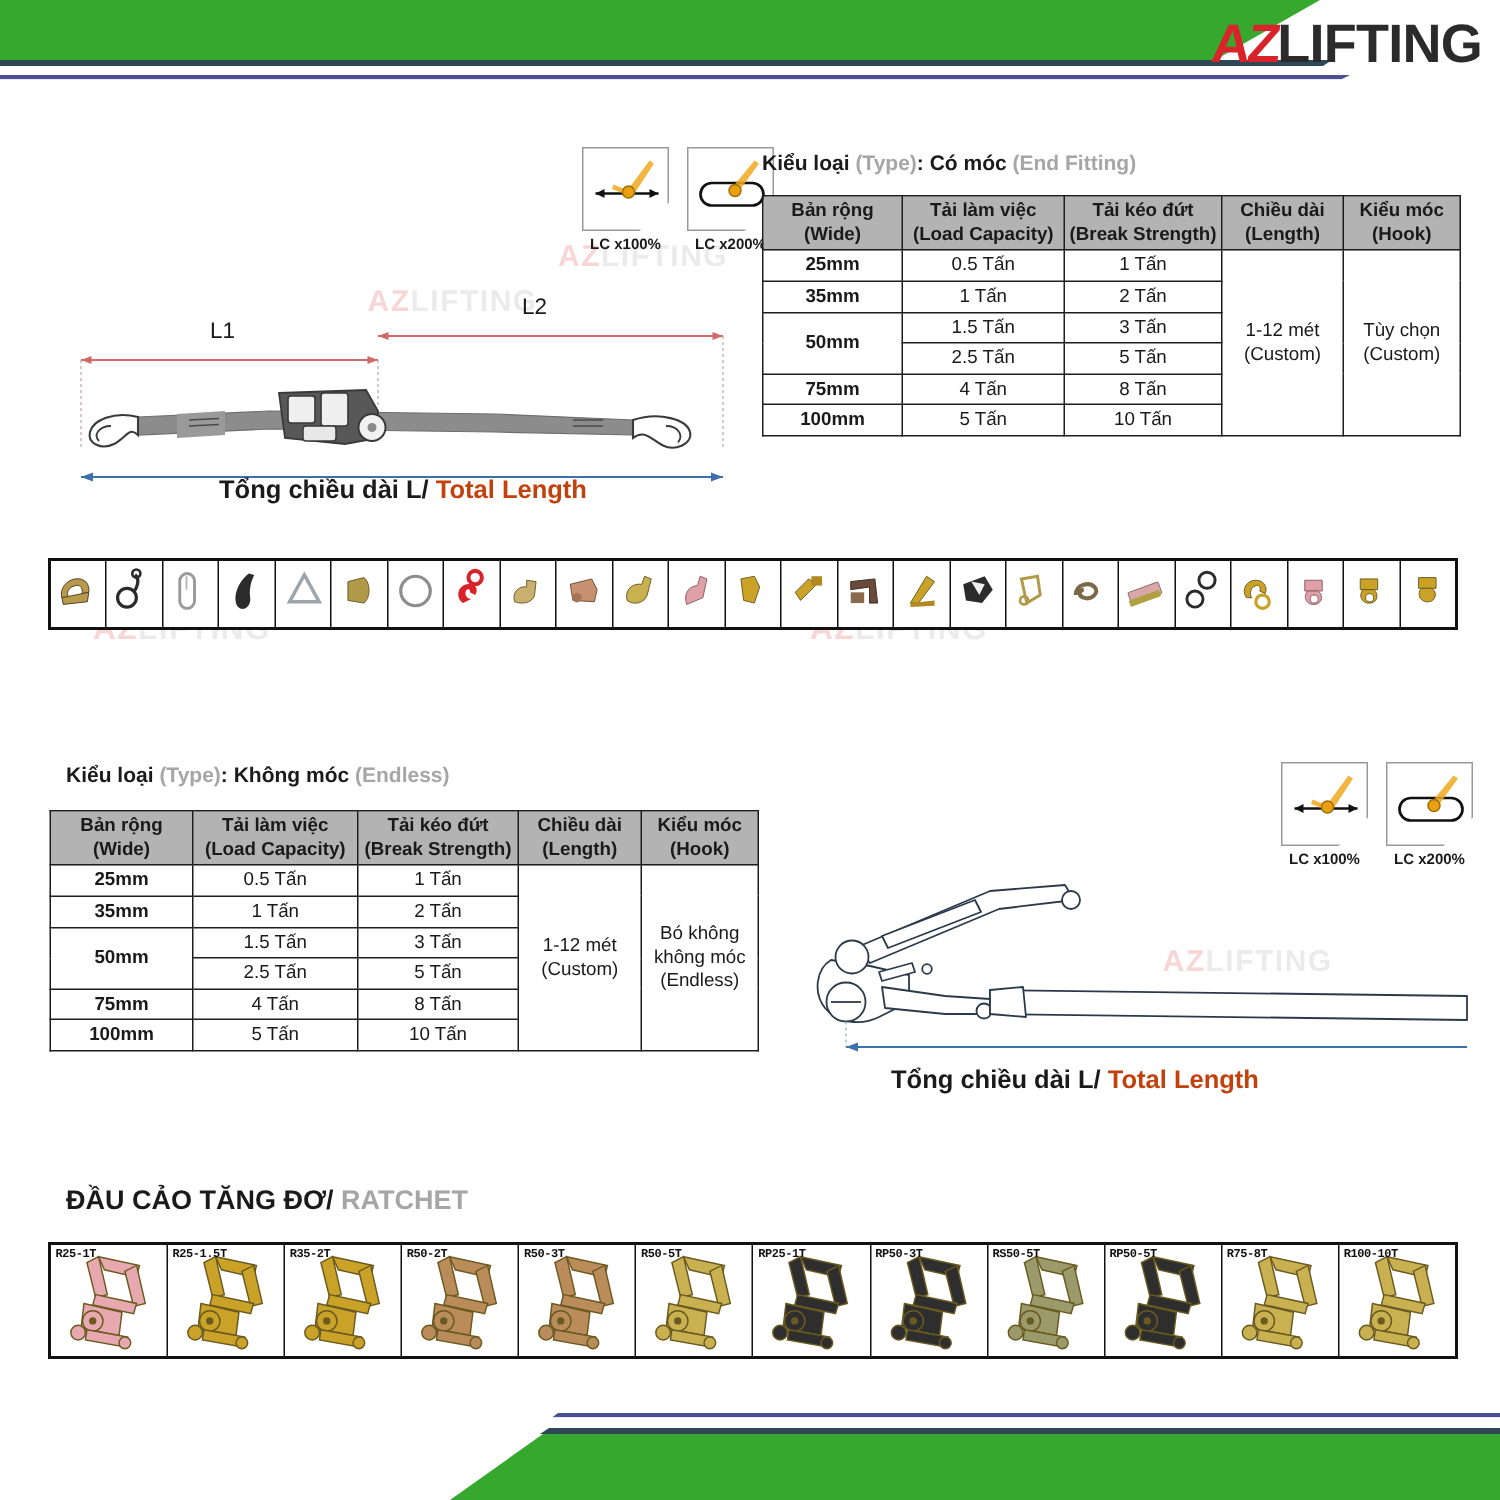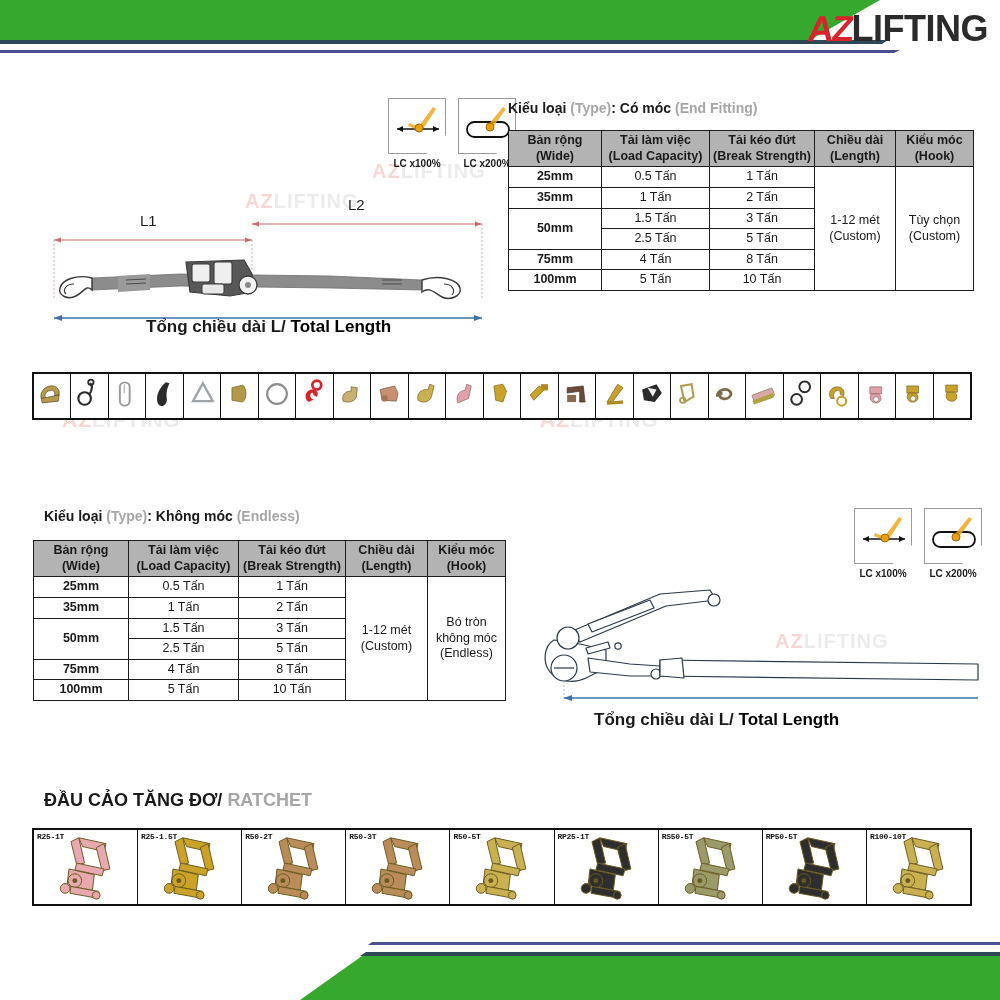--- a/index.html
+++ b/index.html
@@ -111,21 +111,21 @@
   .ratchet-cell:last-child { border-right: none; }
   .ratchet-code {
     position: absolute; left: 3px; top: 2px; font-size: 8px; font-weight: 700;
     font-family: "Liberation Mono", monospace; color: #111; letter-spacing: -0.3px;
     z-index: 3; white-space: nowrap;
   }
   .ratchet-art { position: absolute; inset: 0; }
 
   
   .cap { font-size: 17px; font-weight: 700; color: #1a1a1a; white-space: nowrap; }
-  .cap .muted { color: #000000; text-align: right; }
+  .cap .muted { color: #c2410c; text-align: right; }
   .dim-label { font-size: 15px; font-weight: 400; color: #1a1a1a; }
 </style>
 </head>
 <body>
 
 <div class="header">
   <div class="header-green"></div>
   <div class="header-navy"></div>
   <div class="header-blue"></div>
   <div class="logo">
@@ -501,21 +501,21 @@
   <tbody>
       <tr>
         <td class="wide">25mm</td>
         <td>0.5 Tấn</td>
         <td>1 Tấn</td>
         <td rowspan="6">
           <div>1-12 mét</div>
           <div>(Custom)</div>
         </td>
         <td rowspan="6">
-          <div>Bó tròn</div>
+          <div>Bó không</div>
           <div>không móc</div>
           <div>(Endless)</div>
         </td>
       </tr>
       <tr>
         <td class="wide">35mm</td>
         <td>1 Tấn</td>
         <td>2 Tấn</td>
       </tr>
       <tr>
@@ -632,20 +632,35 @@
           <path d="M28 34 L56 40 L54 47 L26 41 Z" fill="#c9a227" stroke="#6a5a20" stroke-width="1"></path>
           <path d="M20 40 L46 46 L44 62 L18 57 Z" fill="#c9a227" stroke="#6a5a20" stroke-width="1"></path>
           <circle cx="26" cy="52" r="7" fill="#c9a227" stroke="#6a5a20" stroke-width="1"></circle>
           <circle cx="26" cy="52" r="2.5" fill="#6a5a20"></circle>
           <path d="M22 58 L50 63 L49 70 L21 65 Z" fill="#c9a227" stroke="#6a5a20" stroke-width="1"></path>
           <circle cx="48" cy="67" r="4" fill="#c9a227" stroke="#6a5a20" stroke-width="1"></circle>
           <circle cx="16" cy="60" r="5" fill="#c9a227" stroke="#6a5a20" stroke-width="1"></circle>
         </svg></div>
     </div>
     <div class="ratchet-cell">
+      <div class="ratchet-code">R35-2T</div>
+      <div class="ratchet-art"><svg viewBox="0 0 74 76" width="100%" height="100%" preserveAspectRatio="xMidYMid meet">
+          <path d="M30 8 L58 14 L56 22 L34 17 Z" fill="#c9a227" stroke="#6a5a20" stroke-width="1"></path>
+          <path d="M56 14 L62 40 L54 42 L48 18 Z" fill="#c9a227" stroke="#6a5a20" stroke-width="1"></path>
+          <path d="M30 8 L36 34 L28 36 L22 12 Z" fill="#c9a227" stroke="#6a5a20" stroke-width="1"></path>
+          <path d="M28 34 L56 40 L54 47 L26 41 Z" fill="#c9a227" stroke="#6a5a20" stroke-width="1"></path>
+          <path d="M20 40 L46 46 L44 62 L18 57 Z" fill="#c9a227" stroke="#6a5a20" stroke-width="1"></path>
+          <circle cx="26" cy="52" r="7" fill="#c9a227" stroke="#6a5a20" stroke-width="1"></circle>
+          <circle cx="26" cy="52" r="2.5" fill="#6a5a20"></circle>
+          <path d="M22 58 L50 63 L49 70 L21 65 Z" fill="#c9a227" stroke="#6a5a20" stroke-width="1"></path>
+          <circle cx="48" cy="67" r="4" fill="#c9a227" stroke="#6a5a20" stroke-width="1"></circle>
+          <circle cx="16" cy="60" r="5" fill="#c9a227" stroke="#6a5a20" stroke-width="1"></circle>
+        </svg></div>
+    </div>
+    <div class="ratchet-cell">
       <div class="ratchet-code">R50-2T</div>
       <div class="ratchet-art"><svg viewBox="0 0 74 76" width="100%" height="100%" preserveAspectRatio="xMidYMid meet">
           <path d="M30 8 L58 14 L56 22 L34 17 Z" fill="#b98c5a" stroke="#6a5a20" stroke-width="1"></path>
           <path d="M56 14 L62 40 L54 42 L48 18 Z" fill="#b98c5a" stroke="#6a5a20" stroke-width="1"></path>
           <path d="M30 8 L36 34 L28 36 L22 12 Z" fill="#b98c5a" stroke="#6a5a20" stroke-width="1"></path>
           <path d="M28 34 L56 40 L54 47 L26 41 Z" fill="#b98c5a" stroke="#6a5a20" stroke-width="1"></path>
           <path d="M20 40 L46 46 L44 62 L18 57 Z" fill="#b98c5a" stroke="#6a5a20" stroke-width="1"></path>
           <circle cx="26" cy="52" r="7" fill="#b98c5a" stroke="#6a5a20" stroke-width="1"></circle>
           <circle cx="26" cy="52" r="2.5" fill="#6a5a20"></circle>
           <path d="M22 58 L50 63 L49 70 L21 65 Z" fill="#b98c5a" stroke="#6a5a20" stroke-width="1"></path>
@@ -692,20 +707,35 @@
           <path d="M28 34 L56 40 L54 47 L26 41 Z" fill="#2e2e2e" stroke="#6a5a20" stroke-width="1"></path>
           <path d="M20 40 L46 46 L44 62 L18 57 Z" fill="#2e2e2e" stroke="#6a5a20" stroke-width="1"></path>
           <circle cx="26" cy="52" r="7" fill="#2e2e2e" stroke="#6a5a20" stroke-width="1"></circle>
           <circle cx="26" cy="52" r="2.5" fill="#6a5a20"></circle>
           <path d="M22 58 L50 63 L49 70 L21 65 Z" fill="#2e2e2e" stroke="#6a5a20" stroke-width="1"></path>
           <circle cx="48" cy="67" r="4" fill="#2e2e2e" stroke="#6a5a20" stroke-width="1"></circle>
           <circle cx="16" cy="60" r="5" fill="#2e2e2e" stroke="#6a5a20" stroke-width="1"></circle>
         </svg></div>
     </div>
     <div class="ratchet-cell">
+      <div class="ratchet-code">RP50-3T</div>
+      <div class="ratchet-art"><svg viewBox="0 0 74 76" width="100%" height="100%" preserveAspectRatio="xMidYMid meet">
+          <path d="M30 8 L58 14 L56 22 L34 17 Z" fill="#2e2e2e" stroke="#6a5a20" stroke-width="1"></path>
+          <path d="M56 14 L62 40 L54 42 L48 18 Z" fill="#2e2e2e" stroke="#6a5a20" stroke-width="1"></path>
+          <path d="M30 8 L36 34 L28 36 L22 12 Z" fill="#2e2e2e" stroke="#6a5a20" stroke-width="1"></path>
+          <path d="M28 34 L56 40 L54 47 L26 41 Z" fill="#2e2e2e" stroke="#6a5a20" stroke-width="1"></path>
+          <path d="M20 40 L46 46 L44 62 L18 57 Z" fill="#2e2e2e" stroke="#6a5a20" stroke-width="1"></path>
+          <circle cx="26" cy="52" r="7" fill="#2e2e2e" stroke="#6a5a20" stroke-width="1"></circle>
+          <circle cx="26" cy="52" r="2.5" fill="#6a5a20"></circle>
+          <path d="M22 58 L50 63 L49 70 L21 65 Z" fill="#2e2e2e" stroke="#6a5a20" stroke-width="1"></path>
+          <circle cx="48" cy="67" r="4" fill="#2e2e2e" stroke="#6a5a20" stroke-width="1"></circle>
+          <circle cx="16" cy="60" r="5" fill="#2e2e2e" stroke="#6a5a20" stroke-width="1"></circle>
+        </svg></div>
+    </div>
+    <div class="ratchet-cell">
       <div class="ratchet-code">RS50-5T</div>
       <div class="ratchet-art"><svg viewBox="0 0 74 76" width="100%" height="100%" preserveAspectRatio="xMidYMid meet">
           <path d="M30 8 L58 14 L56 22 L34 17 Z" fill="#9a9a6a" stroke="#6a5a20" stroke-width="1"></path>
           <path d="M56 14 L62 40 L54 42 L48 18 Z" fill="#9a9a6a" stroke="#6a5a20" stroke-width="1"></path>
           <path d="M30 8 L36 34 L28 36 L22 12 Z" fill="#9a9a6a" stroke="#6a5a20" stroke-width="1"></path>
           <path d="M28 34 L56 40 L54 47 L26 41 Z" fill="#9a9a6a" stroke="#6a5a20" stroke-width="1"></path>
           <path d="M20 40 L46 46 L44 62 L18 57 Z" fill="#9a9a6a" stroke="#6a5a20" stroke-width="1"></path>
           <circle cx="26" cy="52" r="7" fill="#9a9a6a" stroke="#6a5a20" stroke-width="1"></circle>
           <circle cx="26" cy="52" r="2.5" fill="#6a5a20"></circle>
           <path d="M22 58 L50 63 L49 70 L21 65 Z" fill="#9a9a6a" stroke="#6a5a20" stroke-width="1"></path>
@@ -722,33 +752,48 @@
           <path d="M28 34 L56 40 L54 47 L26 41 Z" fill="#2e2e2e" stroke="#6a5a20" stroke-width="1"></path>
           <path d="M20 40 L46 46 L44 62 L18 57 Z" fill="#2e2e2e" stroke="#6a5a20" stroke-width="1"></path>
           <circle cx="26" cy="52" r="7" fill="#2e2e2e" stroke="#6a5a20" stroke-width="1"></circle>
           <circle cx="26" cy="52" r="2.5" fill="#6a5a20"></circle>
           <path d="M22 58 L50 63 L49 70 L21 65 Z" fill="#2e2e2e" stroke="#6a5a20" stroke-width="1"></path>
           <circle cx="48" cy="67" r="4" fill="#2e2e2e" stroke="#6a5a20" stroke-width="1"></circle>
           <circle cx="16" cy="60" r="5" fill="#2e2e2e" stroke="#6a5a20" stroke-width="1"></circle>
         </svg></div>
     </div>
     <div class="ratchet-cell">
-      <div class="ratchet-code">R100-10T</div>
+      <div class="ratchet-code">R75-8T</div>
       <div class="ratchet-art"><svg viewBox="0 0 74 76" width="100%" height="100%" preserveAspectRatio="xMidYMid meet">
           <path d="M30 8 L58 14 L56 22 L34 17 Z" fill="#c9b050" stroke="#6a5a20" stroke-width="1"></path>
           <path d="M56 14 L62 40 L54 42 L48 18 Z" fill="#c9b050" stroke="#6a5a20" stroke-width="1"></path>
           <path d="M30 8 L36 34 L28 36 L22 12 Z" fill="#c9b050" stroke="#6a5a20" stroke-width="1"></path>
           <path d="M28 34 L56 40 L54 47 L26 41 Z" fill="#c9b050" stroke="#6a5a20" stroke-width="1"></path>
           <path d="M20 40 L46 46 L44 62 L18 57 Z" fill="#c9b050" stroke="#6a5a20" stroke-width="1"></path>
           <circle cx="26" cy="52" r="7" fill="#c9b050" stroke="#6a5a20" stroke-width="1"></circle>
           <circle cx="26" cy="52" r="2.5" fill="#6a5a20"></circle>
           <path d="M22 58 L50 63 L49 70 L21 65 Z" fill="#c9b050" stroke="#6a5a20" stroke-width="1"></path>
           <circle cx="48" cy="67" r="4" fill="#c9b050" stroke="#6a5a20" stroke-width="1"></circle>
           <circle cx="16" cy="60" r="5" fill="#c9b050" stroke="#6a5a20" stroke-width="1"></circle>
         </svg></div>
     </div>
+    <div class="ratchet-cell">
+      <div class="ratchet-code">R100-10T</div>
+      <div class="ratchet-art"><svg viewBox="0 0 74 76" width="100%" height="100%" preserveAspectRatio="xMidYMid meet">
+          <path d="M30 8 L58 14 L56 22 L34 17 Z" fill="#c9b050" stroke="#6a5a20" stroke-width="1"></path>
+          <path d="M56 14 L62 40 L54 42 L48 18 Z" fill="#c9b050" stroke="#6a5a20" stroke-width="1"></path>
+          <path d="M30 8 L36 34 L28 36 L22 12 Z" fill="#c9b050" stroke="#6a5a20" stroke-width="1"></path>
+          <path d="M28 34 L56 40 L54 47 L26 41 Z" fill="#c9b050" stroke="#6a5a20" stroke-width="1"></path>
+          <path d="M20 40 L46 46 L44 62 L18 57 Z" fill="#c9b050" stroke="#6a5a20" stroke-width="1"></path>
+          <circle cx="26" cy="52" r="7" fill="#c9b050" stroke="#6a5a20" stroke-width="1"></circle>
+          <circle cx="26" cy="52" r="2.5" fill="#6a5a20"></circle>
+          <path d="M22 58 L50 63 L49 70 L21 65 Z" fill="#c9b050" stroke="#6a5a20" stroke-width="1"></path>
+          <circle cx="48" cy="67" r="4" fill="#c9b050" stroke="#6a5a20" stroke-width="1"></circle>
+          <circle cx="16" cy="60" r="5" fill="#c9b050" stroke="#6a5a20" stroke-width="1"></circle>
+        </svg></div>
+    </div>
   </div>
 
 <div class="footer">
   <div class="footer-blue"></div>
   <div class="footer-navy"></div>
   <div class="footer-green"></div>
 </div>
 
 </body></html>

